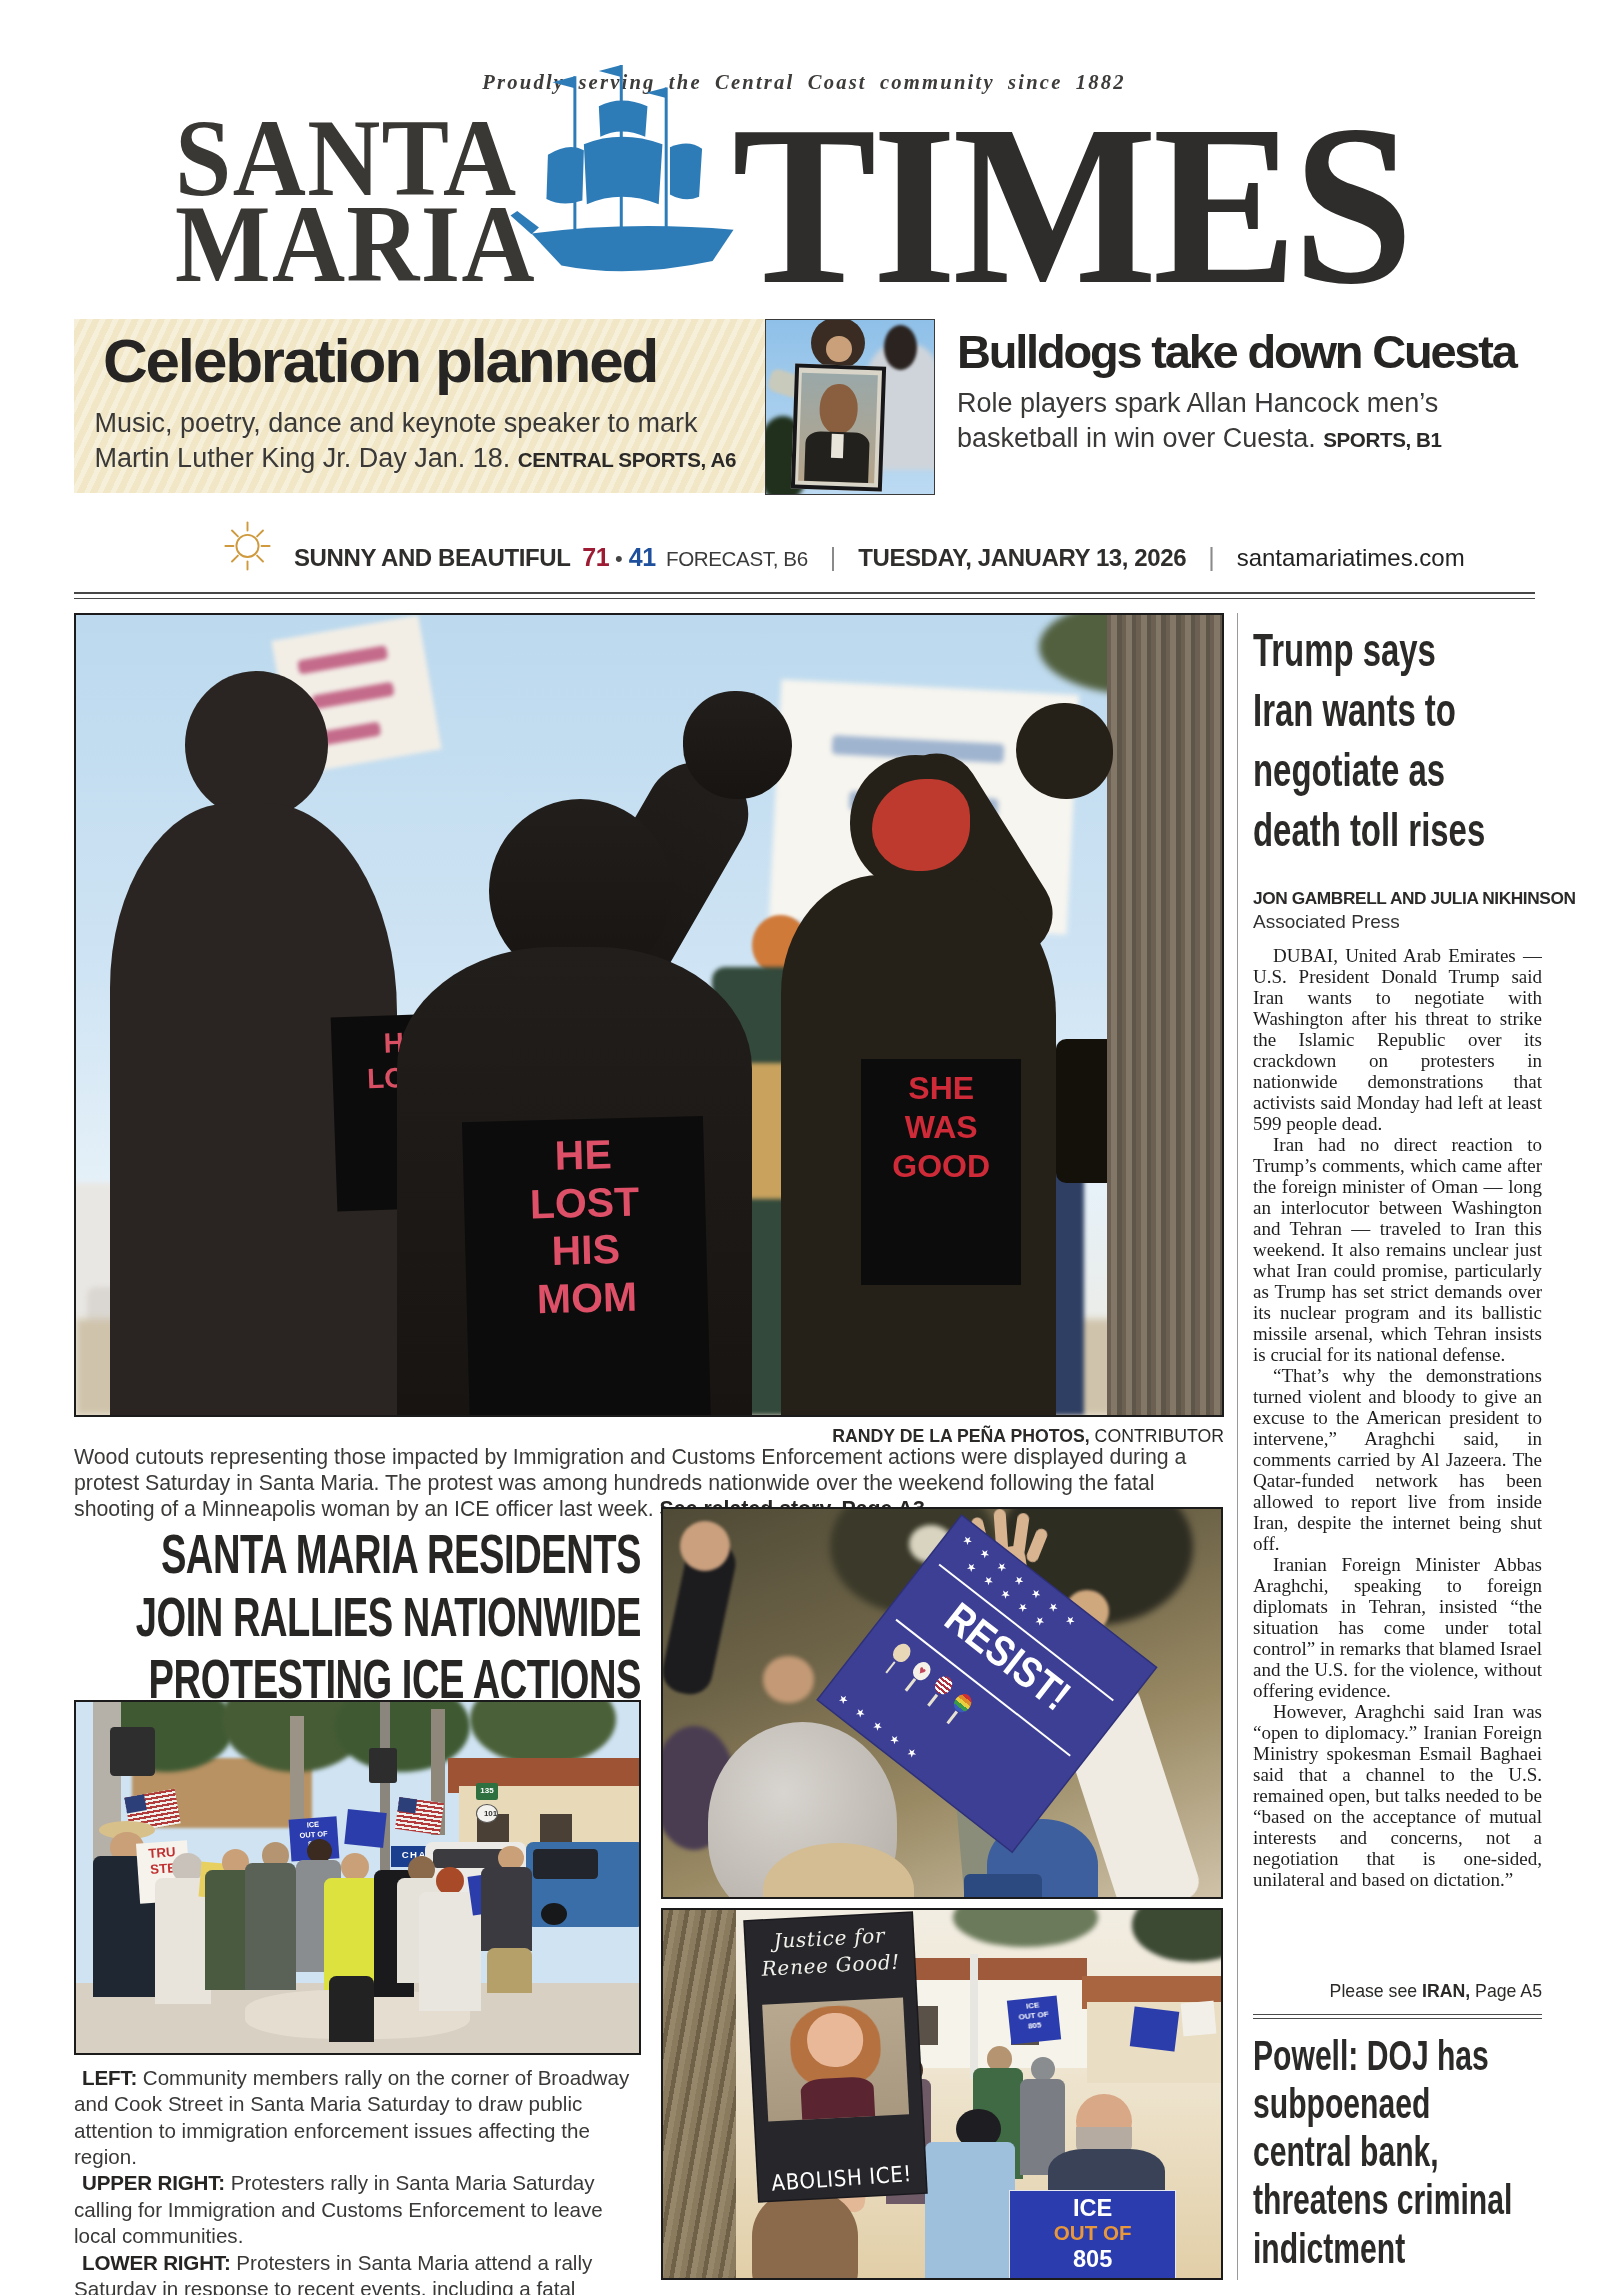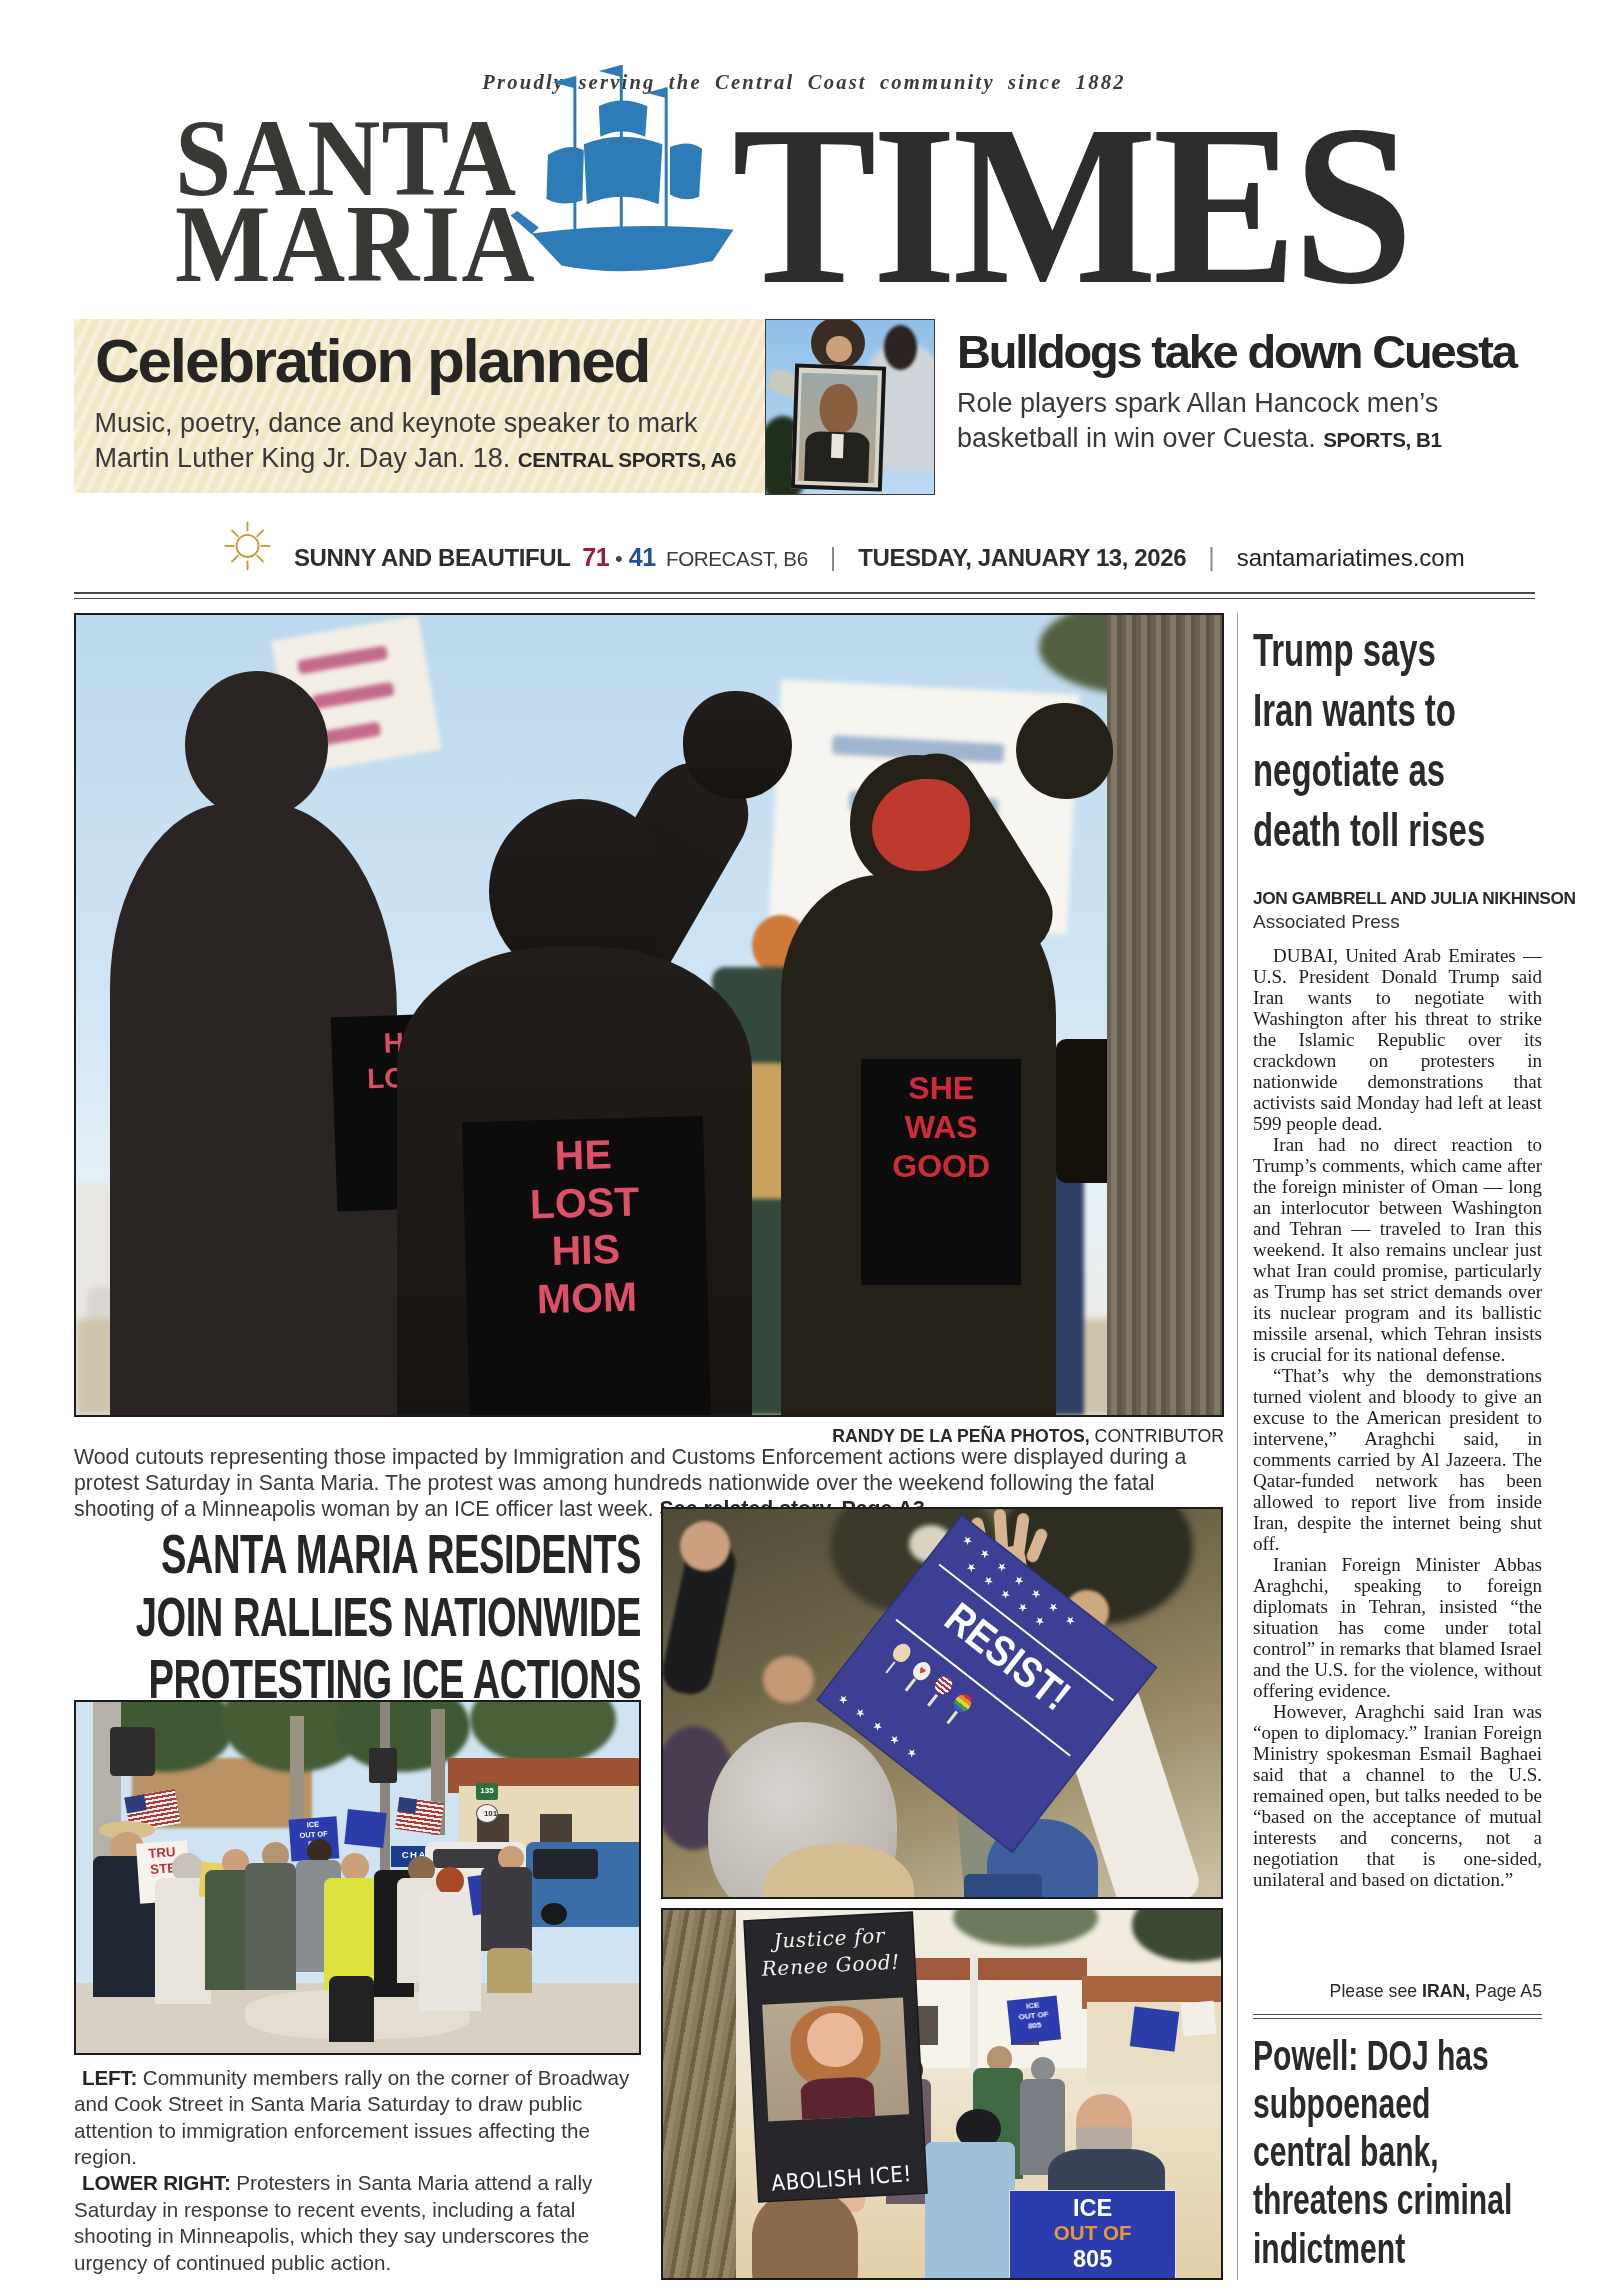--- a/index.html
+++ b/index.html
@@ -70,21 +70,21 @@
         <path d="M52,120 Q80,103 100,114 L98,181 Q72,190 50,179 Z"></path>
         <path d="M215,110 Q240,99 258,112 L254,176 Q235,184 215,173 Z"></path>
         <path d="M30,225 Q160,208 300,220 L272,262 Q160,286 70,268 Z"></path>
         <polygon points="30,226 2,201 11,195 40,217"></polygon>
       </g>
     </svg>
   </div>
   <div class="abs mast-right">TIMES</div>
 
   <div class="abs promo-left">
-    <div class="abs promo-head" style="left:21px;top:5.9px;font-size:62px;">Celebration planned</div>
+    <div class="abs promo-head" style="left:29px;top:5.9px;font-size:62px;">Celebration planned</div>
     <div class="abs promo-deck" style="left:20.6px;top:87px;width:666px;">
       <span>Music, poetry, dance and keynote speaker to mark Martin Luther King Jr. Day Jan. 18. </span><span class="promo-ref">CENTRAL SPORTS, A6</span>
     </div>
   </div>
 
   <div class="abs" style="left:765px;top:319px;width:168px;height:174px;overflow:hidden;border:0.7px solid #3a3a3a;background:linear-gradient(180deg,#8fc0e8,#bcdaf2);">
     <div class="ph b3" style="left:-6%;top:55%;width:32%;height:50%;background:#20301c;border-radius:50%;"></div>
     <div class="ph b4" style="left:58%;top:14%;width:48%;height:72%;background:#cfd4da;border-radius:40% 40% 0 0;"></div>
     <div class="ph b2 circle" style="left:70%;top:3%;width:20%;height:26%;background:#2a2320;"></div>
     <div class="ph b1 circle" style="left:27%;top:-2%;width:32%;height:30%;background:#3a2c22;"></div>
@@ -263,20 +263,21 @@
     <div class="head" style="left:64%;top:47%;width:5%;height:8%;background:#a84a28;"></div>
     <div class="fig" style="left:61%;top:54%;width:11%;height:34%;background:#e9e6df;"></div>
     <div class="ph b1" style="left:70%;top:49%;width:7%;height:11%;background:#2b3daa;transform:rotate(-8deg);"></div>
     <div class="head" style="left:75%;top:41%;width:4.5%;height:7%;"></div>
     <div class="fig" style="left:72%;top:47%;width:9%;height:24%;background:#3a3a40;"></div>
     <div class="fig" style="left:73%;top:70%;width:8%;height:13%;background:#b5a06a;"></div>
   </div>
 
   <div class="abs" style="left:74px;top:2065px;width:576px;">
     <p class="lcap"><b>LEFT:</b><span> Community members rally on the corner of Broadway and Cook Street in Santa Maria Saturday to draw public attention to immigration enforcement issues affecting the region.</span></p>
+    <p class="lcap"><b>UPPER RIGHT:</b><span> Protesters rally in Santa Maria Saturday calling for Immigration and Customs Enforcement to leave local communities.</span></p>
     <p class="lcap"><b>LOWER RIGHT:</b><span> Protesters in Santa Maria attend a rally Saturday in response to recent events, including a fatal shooting in Minneapolis, which they say underscores the urgency of continued public action.</span></p>
   </div>
 
   <div class="photo" style="left:661px;top:1507px;width:562px;height:392px;background:linear-gradient(160deg,#4f4a36 0%,#6e6448 35%,#9a8a64 65%,#cfc2a8 100%);">
     <div class="ph b5 circle" style="left:30%;top:-8%;width:30%;height:35%;background:#3b3a2a;"></div>
     <div class="ph b5 circle" style="left:60%;top:-10%;width:35%;height:40%;background:#2e2d22;"></div>
     <div class="ph b4 circle" style="left:44%;top:4%;width:8%;height:10%;background:#d8d4c0;"></div>
     <div class="ph b2" style="left:2%;top:8%;width:9%;height:40%;background:#1c1c1e;transform:rotate(12deg);border-radius:22px;"></div>
     <div class="ph b2 circle" style="left:3%;top:3%;width:9%;height:13%;background:#caa07e;"></div>
     <div class="ph b3 circle" style="left:18%;top:38%;width:9%;height:12%;background:#c49a76;"></div>

